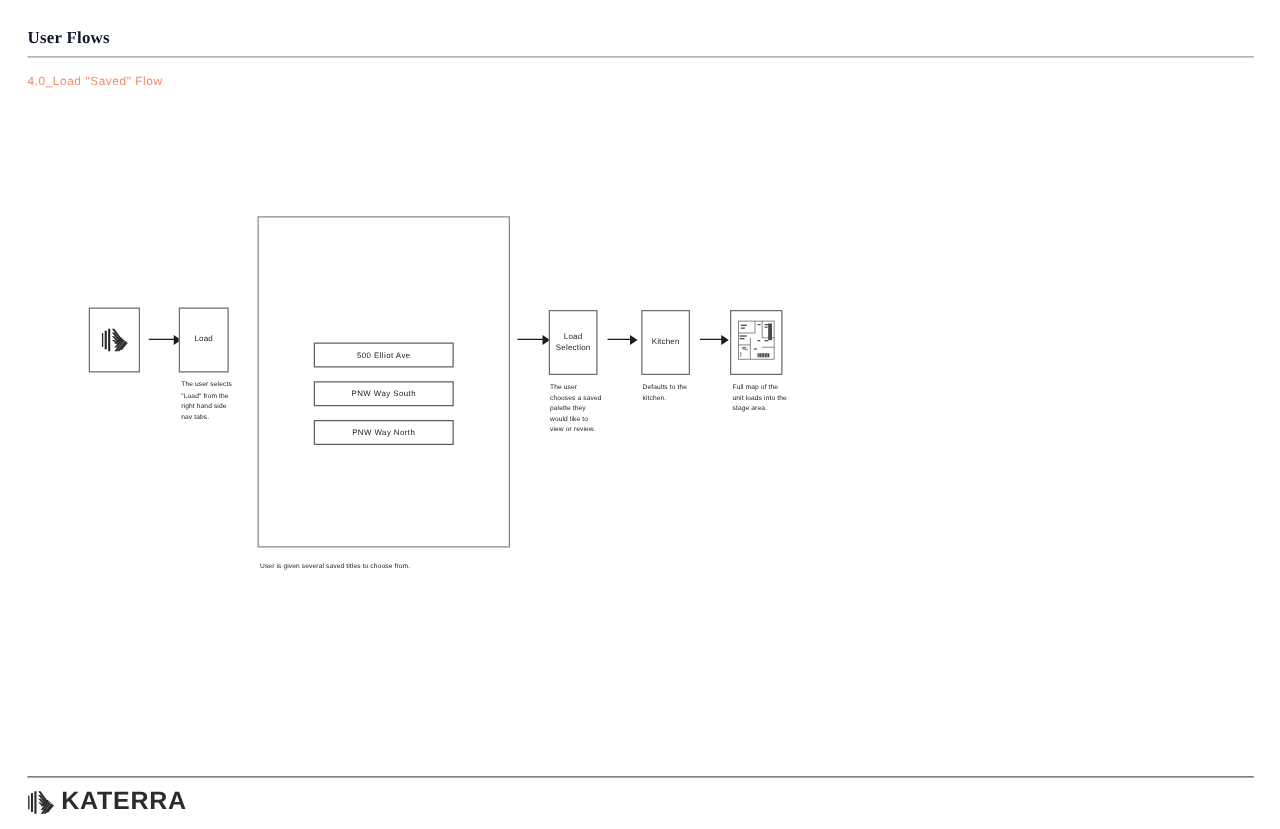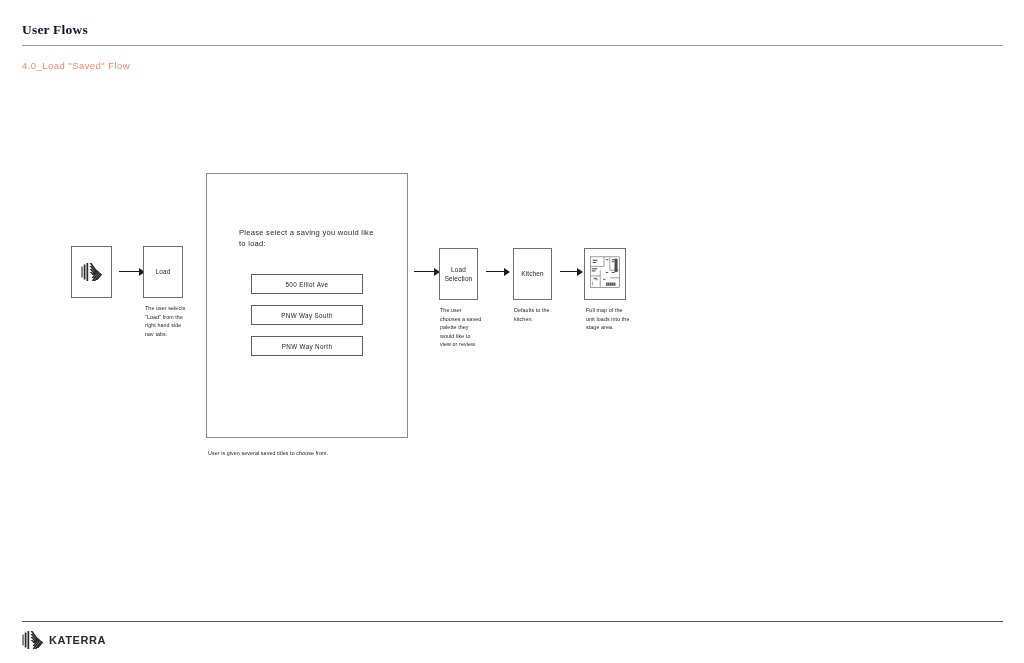--- a/index.html
+++ b/index.html
@@ -55,21 +55,21 @@
   }
   .footer-brand {
     position: absolute;
     left: 22px;
     top: 630px;
     display: flex;
     align-items: center;
     gap: 5px;
   }
   .footer-wordmark {
-    font-size: 11px;
+    font-size: 20px;
     font-weight: 700;
     letter-spacing: 0.6px;
     color: #2b2b2b;
   }
 
   
   .flow-box {
     position: absolute;
     border: 1px solid #6f6f6f;
     background: #ffffff;
@@ -192,21 +192,20 @@
   <span class="shaft"></span>
     <span class="head"></span>
 </div>
 
 <div class="flow-box" style="left:143px; top:246px; width:40px; height:52px;">
   <span class="flow-box-label">Load</span>
 </div>
 <div class="caption" style="left:145px; top:304px; width:44px;">The user selects "Load" from the right hand side nav tabs.</div>
 
 <div class="dialog-panel">
-  <div class="dialog-prompt">Please select a saving you would like to load:</div>
   <div class="dialog-option opt-1">500 Elliot Ave</div>
   <div class="dialog-option opt-2">PNW Way South</div>
   <div class="dialog-option opt-3">PNW Way North</div>
 </div>
 <div class="caption" style="left:208px; top:449px; width:260px;">User is given several saved titles to choose from.</div>
 
 <div class="arrow" style="left:414px; top:267px; width:26px;">
   <span class="shaft"></span>
     <span class="head"></span>
 </div>

